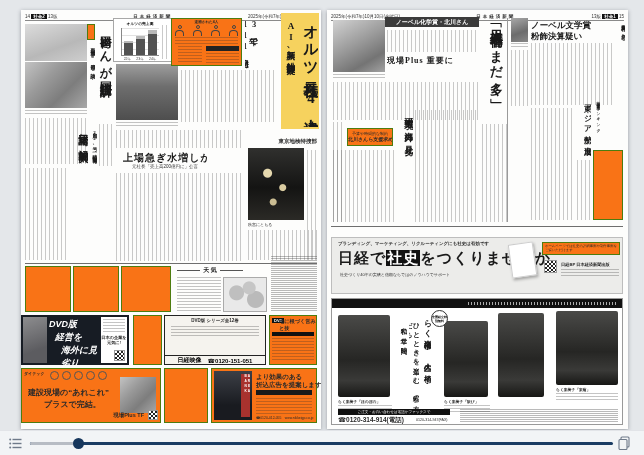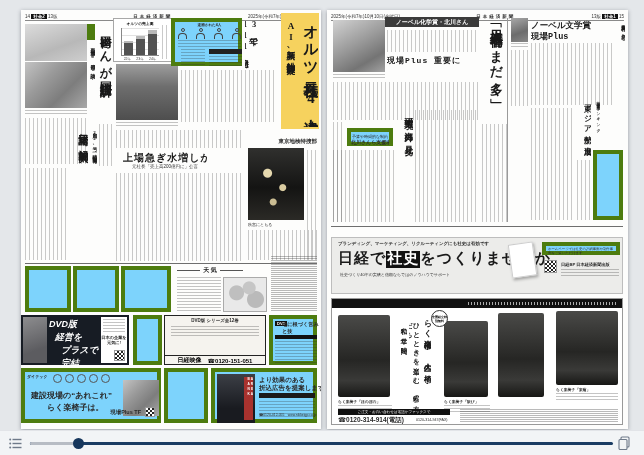--- a/index.html
+++ b/index.html
@@ -17,26 +17,26 @@
   .thumb{position:absolute;top:7px;left:73px;width:11px;height:11px;border-radius:50%;background:#16365c}
   
   .page{position:absolute;top:10px;width:300px;height:419px;background:#fdfdfc;box-shadow:0 1px 4px rgba(55,60,70,.45);overflow:hidden}
   #pL{left:21px}
   #pR{left:327px;width:301px}
   .a{position:absolute}
   .pghead{position:absolute;top:2px;left:4px;right:4px;height:9px;border-bottom:1px solid #8a8a8a;font-size:4.5px;color:#333;display:flex;align-items:center;justify-content:space-between;white-space:nowrap;overflow:hidden}
   .pghead .mid{font-weight:bold;letter-spacing:2px}
   .chip{background:#111;color:#fff;padding:0 2px;font-weight:bold;display:inline-block}
   .vh{writing-mode:vertical-rl;text-orientation:upright;font-weight:bold;color:#191919;line-height:1.05;letter-spacing:1px;font-family:"Liberation Serif","DejaVu Serif",serif;overflow:hidden}
-  .hh{font-weight:bold;color:#191919;font-family:Liberation Mono, monospace;white-space:nowrap;overflow:hidden}
+  .hh{font-weight:bold;color:#191919;font-family:Liberation Serif, serif;white-space:nowrap;overflow:hidden}
   .ftv{background-image:repeating-linear-gradient(90deg,rgba(45,45,45,.25) 0 1px,transparent 1px 4px)}
   .fth{background-image:repeating-linear-gradient(180deg,rgba(45,45,45,.28) 0 1px,transparent 1px 3px)}
   .fthd{background-image:repeating-linear-gradient(180deg,rgba(45,45,45,.33) 0 1px,transparent 1px 2px)}
   .ph{background:linear-gradient(135deg,#c3c3c3 0%,#9a9a9a 35%,#7d7d7d 65%,#a8a8a8 100%)}
-  .box{border:4px solid #4d7c0f;background:#7dd3fc}
+  .box{border:1px solid #4d7c0f;background:#f97316}
   .qr{background:repeating-conic-gradient(#242424 0% 25%,#fff 0% 50%);background-size:4px 4px;border:1px solid #999}
   .hl{background:#f6d25e}
   .rule{border-top:1px solid #6e6e6e}
   .vrule{border-left:1px solid #9a9a9a}
   
   .chartbox{border:1px solid #a8a8a8;background:#fff}
   .plot{position:absolute;left:7px;top:9px;width:38px;height:28px;border-left:1px solid #888;border-bottom:1px solid #888;background-image:repeating-linear-gradient(180deg,#e2e2e2 0 1px,transparent 1px 7px);display:flex;align-items:flex-end;justify-content:space-around}
   .bar{position:relative;width:9px;background:#525252}
   .bar .cap{position:absolute;top:0;left:0;right:0;height:15%;background:#b9b9b9}
   .cats{position:absolute;left:7px;top:38px;width:38px;display:flex;justify-content:space-around;font-size:3.5px;color:#444}
@@ -154,21 +154,21 @@
       </div>
     <div class="a fth" style="left:156px;top:267px;width:44px;height:35px"></div>
     <div class="a" style="left:202px;top:267px;width:44px;height:35px;border:1px solid #aaa;background:radial-gradient(circle at 30% 45%,#bfbfbf 0 7px,transparent 8px),radial-gradient(circle at 60% 30%,#c6c6c6 0 6px,transparent 7px),radial-gradient(circle at 75% 65%,#bababa 0 8px,transparent 9px),#e9e9e9"></div>
     <div class="a fthd" style="left:250px;top:246px;width:46px;height:56px"></div>
 
     <div class="a" style="left:0;top:305px;width:108px;height:50px;background:#171c24">
       <div class="a" style="left:2px;top:2px;width:24px;height:46px;background:linear-gradient(160deg,#8d8d8f,#5c5c60 70%)"></div>
       <div class="a" style="left:28px;top:3px;width:50px;height:44px;color:#fff;font-style:italic;font-weight:bold">
         <div style="font-size:9px">DVD版</div>
         <div style="font-size:9px;margin-left:6px">経営を</div>
-        <div style="font-size:9px;margin-left:12px">プラスで完結</div>
+        <div style="font-size:9px;margin-left:12px">海外に見劣り</div>
       </div>
       <div class="a" style="left:80px;top:2px;width:26px;height:46px;background:#fff">
         <div class="fth" style="margin:2px;height:14px"></div>
         <div class="tiny" style="font-size:4.2px;font-weight:bold;text-align:center;white-space:normal">日本の企業を元気に!</div>
         <div class="qr" style="position:absolute;right:2px;bottom:2px;width:11px;height:11px"></div>
       </div>
     </div>
     <div class="a box ftv" style="left:112px;top:305px;width:29px;height:50px"></div>
     <div class="a" style="left:143px;top:305px;width:102px;height:50px;border:1.5px solid #222;background:#f5f3ee">
       <div class="tiny" style="font-size:4.5px;text-align:center;font-weight:bold;margin-top:2px">DVD版 シリーズ全12巻</div>
@@ -188,21 +188,21 @@
     <div class="a box" style="left:0;top:358px;width:140px;height:55px">
       <div class="tiny" style="position:absolute;left:2px;top:2px;font-size:4px;font-weight:bold">ダイテック</div>
       <div style="position:absolute;left:28px;top:2px;display:flex;gap:3px">
         <span style="width:9px;height:9px;border:1px solid #555;border-radius:50%;display:inline-block"></span>
         <span style="width:9px;height:9px;border:1px solid #555;border-radius:50%;display:inline-block"></span>
         <span style="width:9px;height:9px;border:1px solid #555;border-radius:50%;display:inline-block"></span>
         <span style="width:9px;height:9px;border:1px solid #555;border-radius:50%;display:inline-block"></span>
         <span style="width:9px;height:9px;border:1px solid #555;border-radius:50%;display:inline-block"></span>
       </div>
       <div class="tiny" style="position:absolute;left:6px;top:18px;font-size:8px;font-weight:bold">建設現場の“あれこれ”</div>
-      <div class="tiny" style="position:absolute;left:22px;top:30px;font-size:8px;font-weight:bold">らく楽椅子は。</div>
+      <div class="tiny" style="position:absolute;left:22px;top:30px;font-size:8px;font-weight:bold">プラスで完結。</div>
       <div class="a ph" style="left:98px;top:8px;width:36px;height:36px"></div>
       <div class="tiny" style="position:absolute;right:16px;bottom:3px;font-size:5.5px;font-weight:bold">現場Plus TF</div>
       <div class="qr" style="position:absolute;right:2px;bottom:2px;width:10px;height:10px"></div>
     </div>
     <div class="a box fthd" style="left:143px;top:358px;width:44px;height:55px"></div>
     <div class="a box" style="left:190px;top:358px;width:106px;height:55px">
       <div class="a" style="left:2px;top:2px;width:38px;height:49px;background:linear-gradient(180deg,#3c3f46,#191b20 70%)">
         <div class="vh" style="position:absolute;right:2px;top:3px;width:9px;height:43px;font-size:3.2px;color:#fff;background:#a8322e;font-family:'Liberation Sans',sans-serif">AREA BANK</div>
       </div>
       <div class="tiny" style="position:absolute;left:44px;top:4px;font-size:6.5px;font-weight:bold">より効果のある</div>
@@ -225,21 +225,21 @@
     <div class="a" style="left:58px;top:7px;width:94px;height:10px;background:#3b3b3b;color:#fff;font-size:6px;font-weight:bold;text-align:center;line-height:10px;white-space:nowrap;overflow:hidden">ノーベル化学賞・北川さん</div>
     <div class="a ftv" style="left:60px;top:20px;width:92px;height:22px"></div>
     <div class="a hh" style="left:60px;top:45px;width:92px;font-size:8px;letter-spacing:1px">現場Plus 重要に</div>
     <div class="a ftv" style="left:6px;top:72px;width:146px;height:38px"></div>
     <div class="a vh" style="left:155px;top:8px;width:21px;height:102px;font-size:13px">「日本人候補者 まだ多く」</div>
     <div class="a vrule" style="left:180px;top:8px;width:1px;height:204px"></div>
 
     <div class="a" style="left:184px;top:8px;width:17px;height:24px;background:linear-gradient(160deg,#a9a9a9,#6c6c6c 60%,#888)"></div>
     <div class="a fth" style="left:184px;top:33px;width:17px;height:4px"></div>
     <div class="a hh" style="left:204px;top:10px;width:84px;font-size:8.5px">ノーベル文学賞</div>
-    <div class="a hh" style="left:204px;top:21px;width:84px;font-size:8.5px">現場Plus</div>
+    <div class="a hh" style="left:204px;top:21px;width:84px;font-size:8.5px">粉飾決算疑い</div>
     <div class="a vh" style="left:290px;top:10px;width:8px;height:86px;font-size:4.6px;font-weight:600">京都舞台の作品も</div>
     <div class="a ftv" style="left:204px;top:33px;width:82px;height:62px"></div>
     <div class="a ftv" style="left:184px;top:40px;width:17px;height:56px"></div>
 
     <div class="a vh" style="left:266px;top:88px;width:7px;height:42px;font-size:3.8px;font-weight:600">英誌世界大学ランキング</div>
     <div class="a vh" style="left:250px;top:88px;width:14px;height:58px;font-size:8px">東アジア勢が進展</div>
     <div class="a ftv" style="left:204px;top:98px;width:44px;height:112px"></div>
     <div class="a box fthd" style="left:266px;top:140px;width:30px;height:70px"></div>
     <div class="a ftv" style="left:250px;top:150px;width:14px;height:60px"></div>
 

